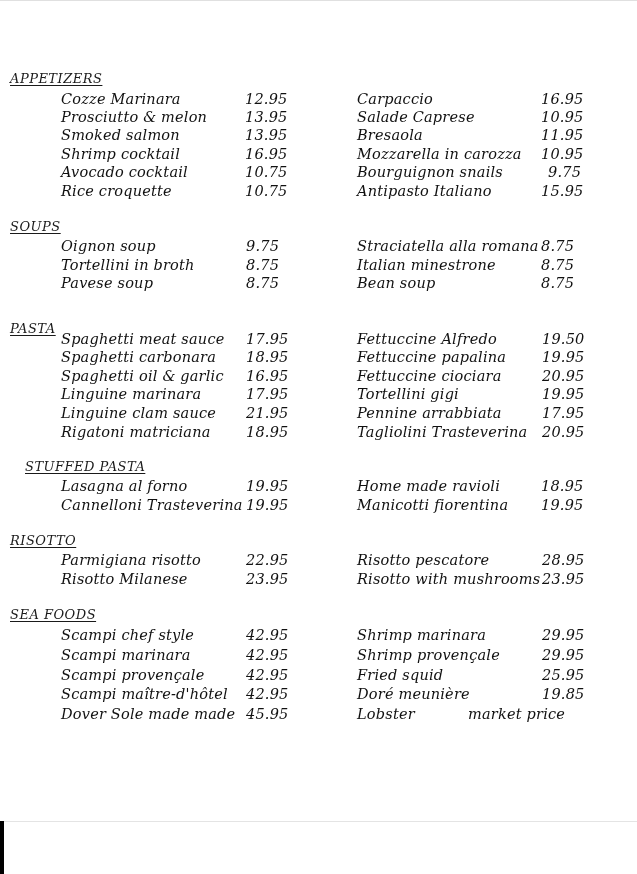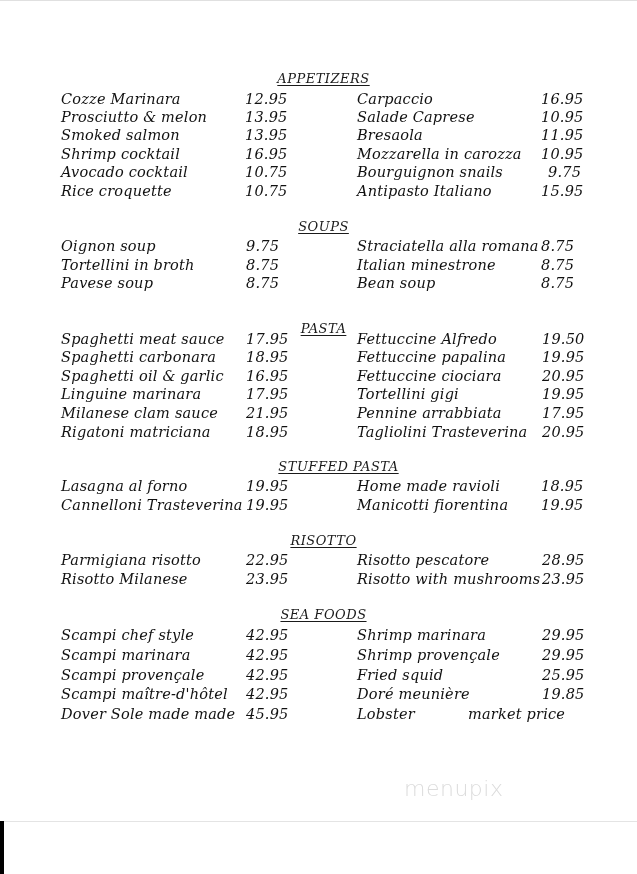--- a/index.html
+++ b/index.html
@@ -19,21 +19,21 @@
       position: absolute;
       left: 0; top: 0;
       width: 637px;
       height: 874px;
       background: #ffffff;
     }
     .section-title {
       position: absolute;
       left: 0;
       width: 637px;
-      text-align: center;
+      text-align: left;
       font-style: italic;
       font-size: 13px;
       letter-spacing: 0.5px;
       text-decoration: underline;
       text-underline-offset: 2px;
       color: #1a1a1a;
     }
     .section-title span { padding-left: 10px; }
     .row {
       position: absolute;
@@ -177,21 +177,21 @@
     </div>
   <div class="row" style="left:61px;top:367px;">
       <span class="item-name">Spaghetti oil &amp; garlic</span>
       <span class="item-price" style="left:185px;">16.95</span>
     </div>
   <div class="row" style="left:61px;top:385px;">
       <span class="item-name">Linguine marinara</span>
       <span class="item-price" style="left:185px;">17.95</span>
     </div>
   <div class="row" style="left:61px;top:404px;">
-      <span class="item-name">Milanese clam sauce</span>
+      <span class="item-name">Linguine clam sauce</span>
       <span class="item-price" style="left:185px;">21.95</span>
     </div>
   <div class="row" style="left:61px;top:423px;">
       <span class="item-name">Rigatoni matriciana</span>
       <span class="item-price" style="left:185px;">18.95</span>
     </div>
 
   <div class="row" style="left:357px;top:330px;">
       <span class="item-name">Fettuccine Alfredo</span>
       <span class="item-price" style="left:185px;">19.50</span>
@@ -294,16 +294,15 @@
     </div>
   <div class="row" style="left:357px;top:685px;">
       <span class="item-name">Doré meunière</span>
       <span class="item-price" style="left:185px;">19.85</span>
     </div>
   <div class="row" style="left:357px;top:705px;">
       <span class="item-name">Lobster</span>
       <span class="item-price" style="left:111px;">market price</span>
     </div>
 
-  <div class="watermark">menupix</div>
   <div class="scan-line"></div>
   <div class="scan-edge"></div>
 </div>
 
 </body></html>

